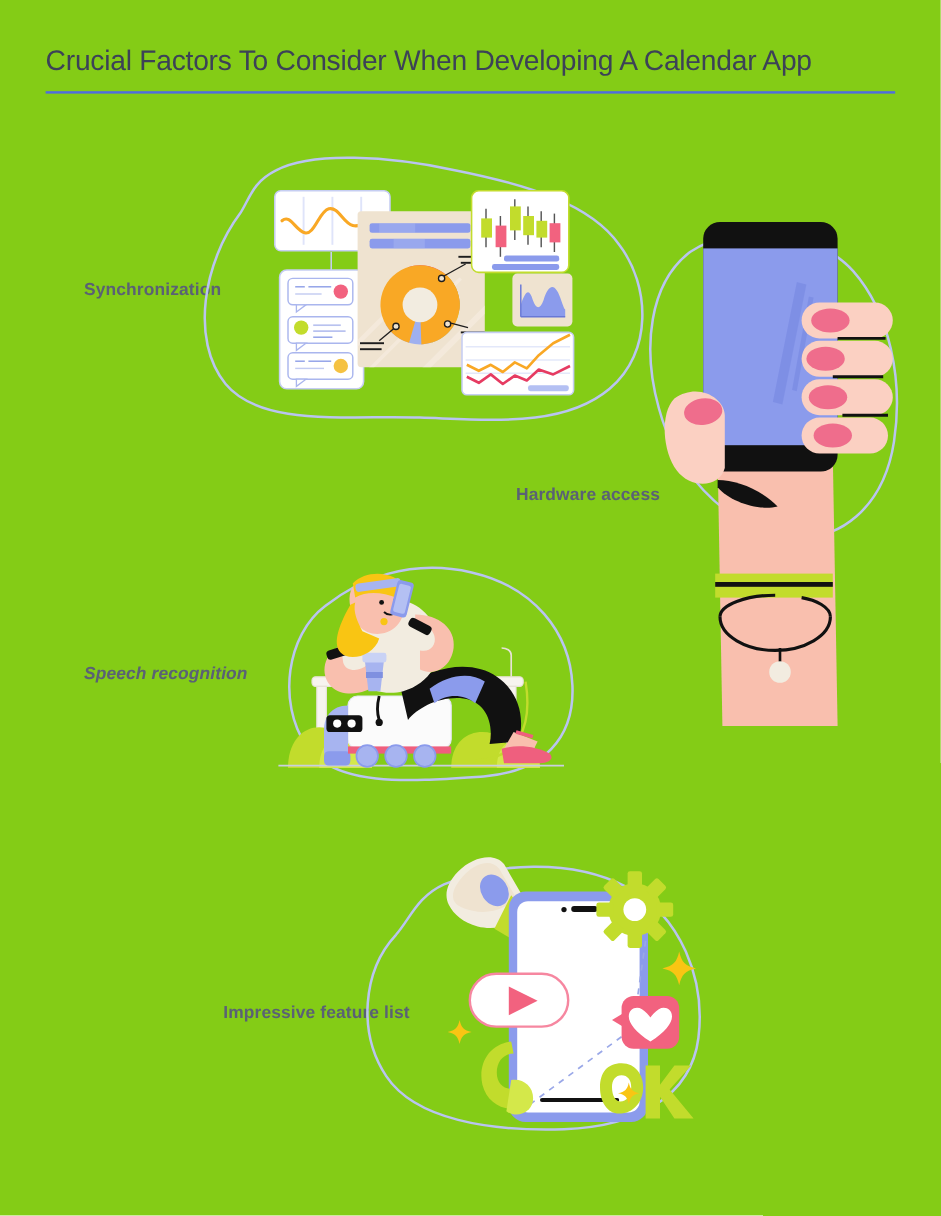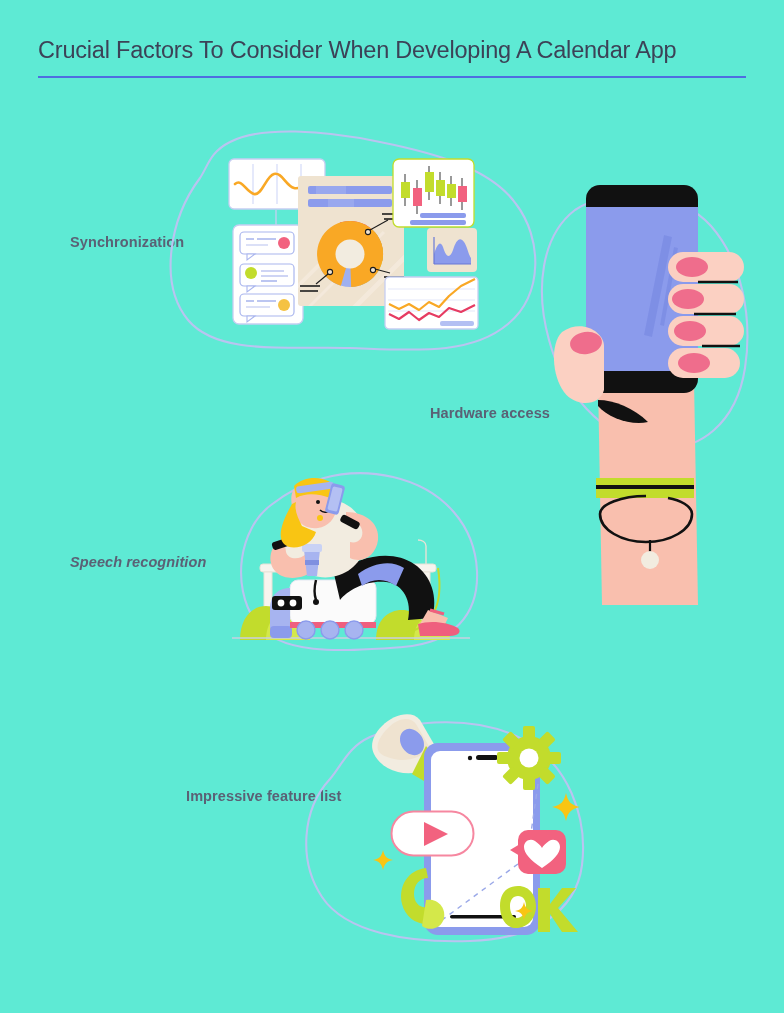--- a/index.html
+++ b/index.html
@@ -1,21 +1,21 @@
 <!DOCTYPE html>
 <html><head>
 <meta charset="utf-8">
 <style>
   html,body{margin:0;padding:0;background:#ffffff;}
   body{
     width:784px;height:1013px;position:relative;overflow:hidden;
     font-family:"Liberation Sans","DejaVu Sans",sans-serif;
     -webkit-font-smoothing:antialiased;
   }
-  .page{position:relative;width:784px;height:1013px;background:#5eead4;}
+  .page{position:relative;width:784px;height:1013px;background:#84cc16;}
 
   
   .header{position:absolute;left:38px;top:36px;width:708px;}
   .title{
     font-size:23.5px;font-weight:400;color:#3c4257;letter-spacing:-0.2px;
     white-space:nowrap;line-height:1.25;
   }
   .title-rule{margin-top:11px;height:1.6px;background:#4f6de0;width:708px;}
 
   
@@ -327,21 +327,21 @@
 
       <rect x="66" y="6" width="14" height="30" rx="3" fill="#8b9bec" transform="rotate(14 73 21)"></rect>
       <rect x="68" y="9" width="10" height="24" rx="2" fill="#b4c0f3" transform="rotate(14 73 21)"></rect>
 
       <circle cx="58" cy="40" r="3" fill="#f9c513"></circle>
     </svg>
   </div>
 
   <div class="scene" style="left:0;top:0;width:784px;height:1013px;">
 
-    <div class="scene-label" style="left:186px;top:788px;">Impressive feature list</div>
+    <div class="scene-label" style="left:186px;top:836px;">Impressive feature list</div>
 
     <svg class="blob" style="left:290px;top:705px;" width="320" height="250">
       <path d="M40,74 C12,104 8,156 32,192 C56,228 118,238 180,236
                C242,234 286,208 292,160 C298,112 278,58 232,34
                C186,10 122,14 80,32 C58,42 52,60 40,74 Z" fill="none" stroke="#b9c4f0" stroke-width="2.1"></path>
     </svg>
 
     <svg style="position:absolute;left:368px;top:712px;" width="96" height="90">
       <path d="M6,42 C2,34 4,24 14,14 C26,2 44,-2 52,8 L74,46 C66,58 46,64 30,60 C18,57 10,50 6,42 Z" fill="#f2ece0"></path>
       <path d="M10,38 C8,32 12,24 20,16 C30,6 42,4 48,12 L62,36 C54,46 38,50 26,47 C18,45 12,43 10,38 Z" fill="#efe3d0"></path>

